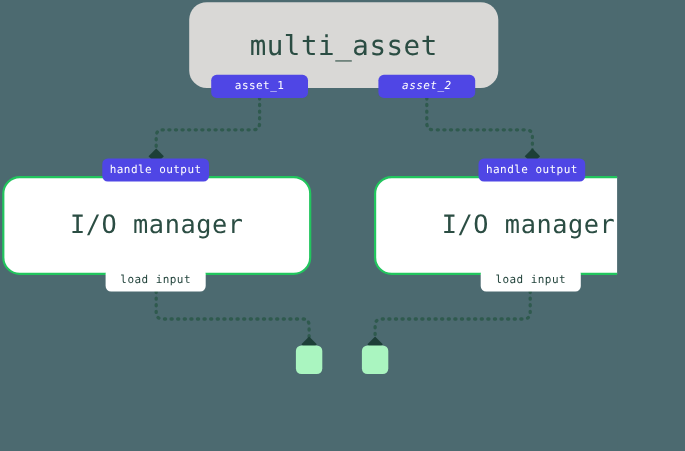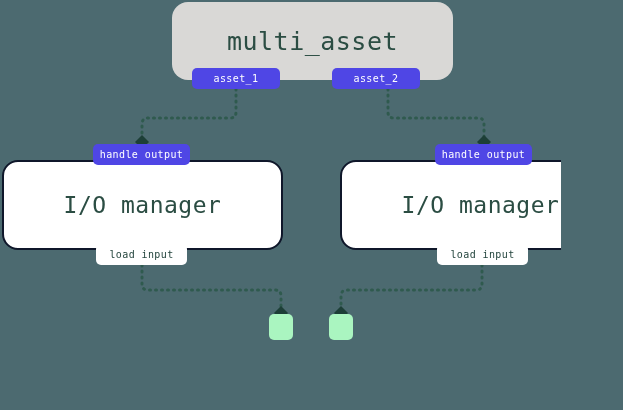--- a/index.html
+++ b/index.html
@@ -30,21 +30,21 @@
     display: flex;
     align-items: center;
     justify-content: center;
   }
   .node-grey {
     background: #d9d8d6;
     border-radius: 16px;
   }
   .node-white {
     background: #ffffff;
-    border: 2px solid #0f172a;
+    border: 2px solid #22c55e;
     border-radius: 16px;
   }
   .node-title {
     font-size: 25px;
     color: #2b4d43;
     letter-spacing: 0.5px;
     white-space: nowrap;
     font-weight: 400;
   }
   .node-title.small {
@@ -77,21 +77,21 @@
     border-radius: 5px;
     width: 24px;
     height: 26px;
   }
   #multi-asset-box   { left: 172px; top: 2px;   width: 281px; height: 78px; }
   #io-left-box       { left: 2px;   top: 160px; width: 281px; height: 90px; }
   #io-right-box      { left: 340px; top: 160px; width: 281px; height: 90px; }
   #asset-box         { left: 172px; top: 330px; width: 281px; height: 80px; }
 
   #badge-asset-1     { left: 192px; top: 68px;  width: 88px; }
-  #badge-asset-2     { left: 332px; top: 68px;  width: 88px; }
+  #badge-asset-2     { left: 344px; top: 68px;  width: 88px; font-style: italic; }
   #badge-handle-out-left  { left: 93px;  top: 144px; width: 97px; }
   #badge-handle-out-right { left: 435px; top: 144px; width: 97px; }
   #badge-load-in-left     { left: 96px;  top: 244px; width: 91px; }
   #badge-load-in-right    { left: 437px; top: 244px; width: 91px; }
   #chip-asset-in-left  { left: 269px; top: 314px; }
   #chip-asset-in-right { left: 329px; top: 314px; }
 </style>
 </head>
 <body>
 

